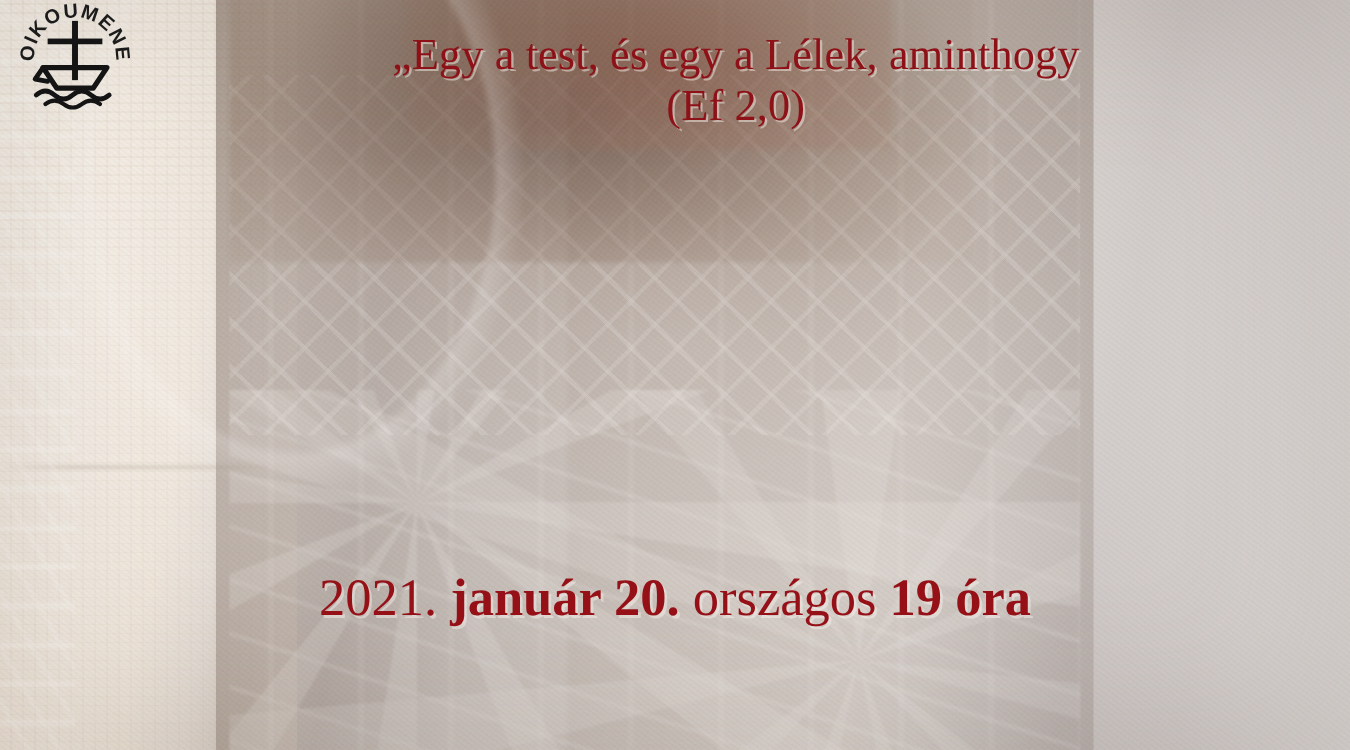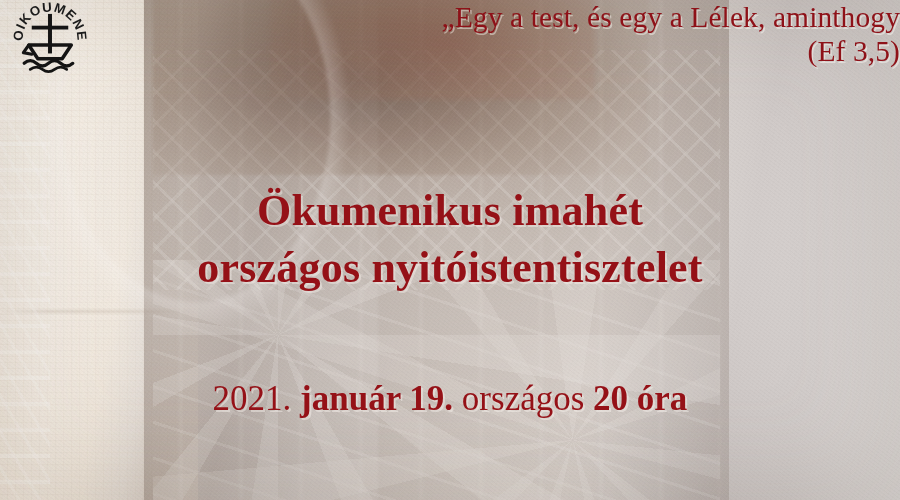--- a/index.html
+++ b/index.html
@@ -289,28 +289,27 @@
     position: absolute;
     left: 12px;
     top: 1px;
     width: 76px;
     height: 76px;
   }
 
   .text-block { position: absolute; left: 0; right: 0; text-align: center; }
 
   .quote {
-    top: 0;
+    top: 20px;
     padding-left: 81px;
     color: #8e1118;
     font-size: 29.5px;
     line-height: 1.165;
     letter-spacing: 0.1px;
     text-shadow: 1.5px 1.5px 0 rgba(255,252,248,0.45);
-    text-align: right;
   }
   .quote .ref { display: block; }
 
   .title {
     top: 182px;
     color: #951117;
     font-weight: bold;
     font-size: 44px;
     line-height: 1.30;
     letter-spacing: 0.2px;
@@ -367,29 +366,25 @@
       <path d="M 22,58 L 78,58 L 66,76 L 34,76 Z" fill="none" stroke="#141414" stroke-width="4.6" stroke-linejoin="round"></path>
 
       <path d="M 22,58 L 15,68 L 26,70" fill="none" stroke="#141414" stroke-width="4.2" stroke-linecap="round" stroke-linejoin="round"></path>
 
       <path d="M 16,82 q 8,-7 16,0 q 8,7 16,0 q 8,-7 16,0 q 8,7 16,0" fill="none" stroke="#141414" stroke-width="4.2" stroke-linecap="round"></path>
       <path d="M 24,90 q 8,-6 16,0 q 8,6 16,0 q 8,-6 16,0" fill="none" stroke="#141414" stroke-width="3.6" stroke-linecap="round"></path>
     </svg>
 
     <div class="text-block quote">
       <span>„Egy a test, és egy a Lélek, aminthogy</span><br>
-      <span class="ref">(Ef 3,5)</span>
+      <span class="ref">(Ef 2,0)</span>
     </div>
 
-    <div class="text-block title">
-      <span>Ökumenikus imahét</span>
-      <span class="l2">országos nyitóistentisztelet</span>
-    </div>
 
     <div class="text-block date">
       <span>2021.</span>
-      <b>január 19.</b>
+      <b>január 20.</b>
       <span>országos</span>
-      <b>20 óra</b>
+      <b>19 óra</b>
     </div>
 
   </div>
 </div>
 
 </body></html>

